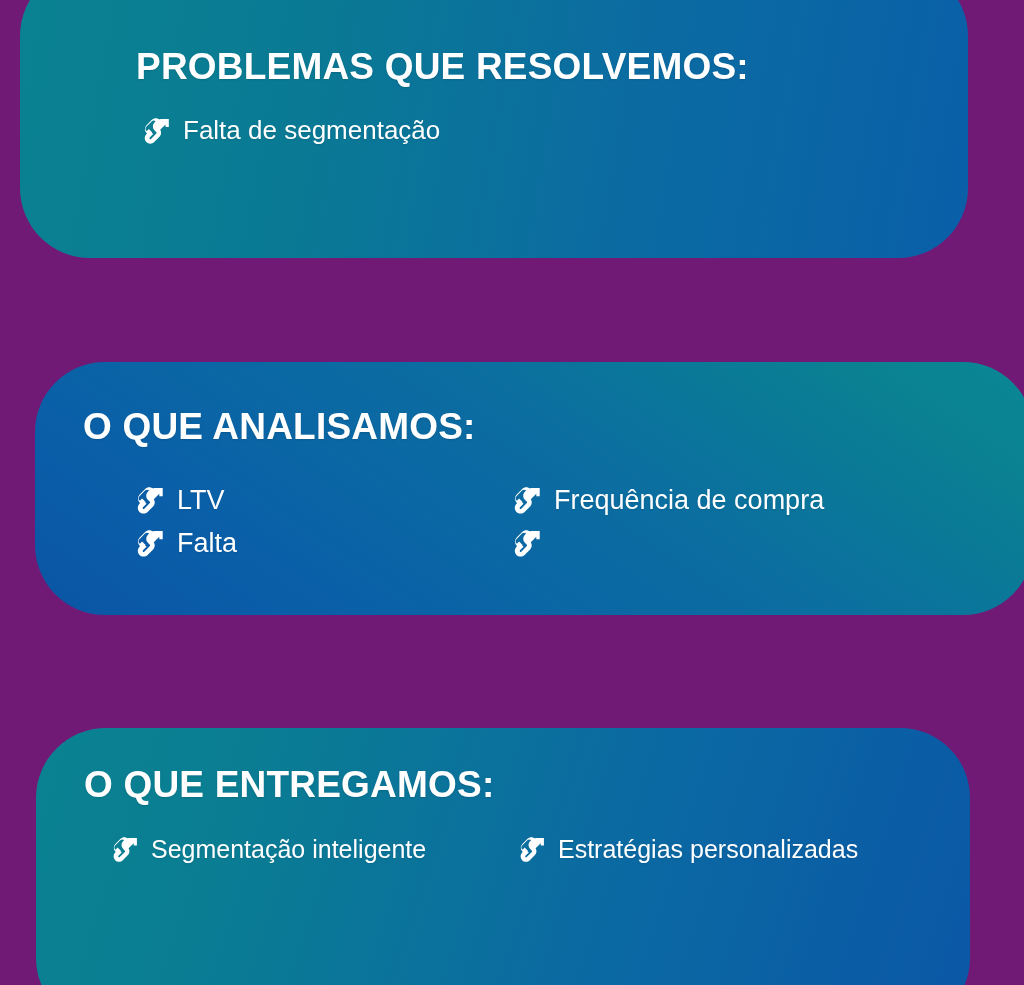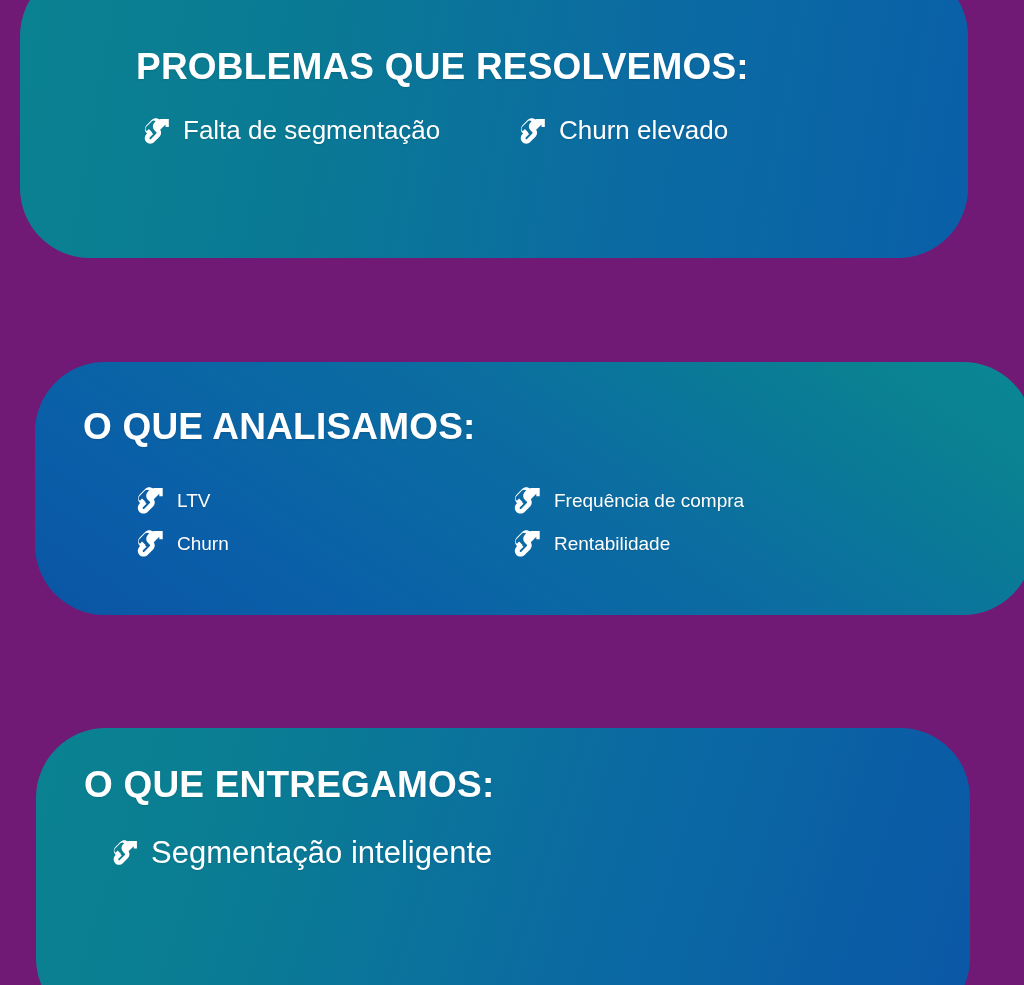--- a/index.html
+++ b/index.html
@@ -49,27 +49,27 @@
     left:122px; top:150px;
     grid-template-columns:360px auto;
     row-gap:10px; column-gap:22px;
     font-size:26px;
     gap:16px;
   }
   #card-2 .items {
     left:100px; top:123px;
     grid-template-columns:355px auto;
     row-gap:12px; column-gap:22px;
-    font-size:19px;
+    font-size:27px;
   }
   #card-3 .items {
     left:75px; top:107px;
     grid-template-columns:385px auto;
     row-gap:12px; column-gap:22px;
-    font-size:31px;
+    font-size:25px;
   }
 
   .item {
     display:flex; align-items:center; gap:11px;
     color:#ffffff; white-space:nowrap;
   }
   .item .label { line-height:1.15; text-shadow:0 1px 2px rgba(0,0,0,.10); }
 
   .bolt { flex:0 0 auto; display:block; }
   #card-1 .bolt { width:30px; height:30px; }
@@ -91,29 +91,20 @@
           <span class="bolt">
             <svg viewBox="0 0 32 32" xmlns="http://www.w3.org/2000/svg">
               <path fill="#ffffff" d="M20.1 3.2 L28.6 3.2 L28.6 11.6 L25.1 11.6 L25.1 9.0 L19.4 14.7 C20.9 17.0 20.7 20.1 18.7 22.1 L13.0 27.8 C10.7 30.1 6.9 30.1 4.6 27.8 C2.3 25.5 2.3 21.7 4.6 19.4 L8.3 15.7 L11.9 19.3 L8.2 23.0 C7.8 23.4 7.8 24.0 8.2 24.4 C8.6 24.8 9.2 24.8 9.6 24.4 L15.3 18.7 C15.7 18.3 15.7 17.7 15.3 17.3 L13.3 15.3 C11.0 13.0 11.0 9.2 13.3 6.9 L16.0 4.2 Z"></path>
               <path fill="#ffffff" d="M18.9 4.1 C16.6 1.8 12.8 1.8 10.5 4.1 L4.8 9.8 C2.5 12.1 2.5 15.9 4.8 18.2 L6.8 20.2 C7.2 20.6 7.8 20.6 8.2 20.2 L10.9 17.5 L7.3 13.9 L5.0 16.2 L4.6 15.8 C3.4 14.6 3.4 12.7 4.6 11.5 L10.3 5.8 C11.5 4.6 13.4 4.6 14.6 5.8 Z"></path>
             </svg>
           </span>
           <span class="label">Falta de segmentação</span>
         </div>
 
 
-        <div class="item">
-          <span class="bolt">
-            <svg viewBox="0 0 32 32" xmlns="http://www.w3.org/2000/svg">
-              <path fill="#ffffff" d="M20.1 3.2 L28.6 3.2 L28.6 11.6 L25.1 11.6 L25.1 9.0 L19.4 14.7 C20.9 17.0 20.7 20.1 18.7 22.1 L13.0 27.8 C10.7 30.1 6.9 30.1 4.6 27.8 C2.3 25.5 2.3 21.7 4.6 19.4 L8.3 15.7 L11.9 19.3 L8.2 23.0 C7.8 23.4 7.8 24.0 8.2 24.4 C8.6 24.8 9.2 24.8 9.6 24.4 L15.3 18.7 C15.7 18.3 15.7 17.7 15.3 17.3 L13.3 15.3 C11.0 13.0 11.0 9.2 13.3 6.9 L16.0 4.2 Z"></path>
-              <path fill="#ffffff" d="M18.9 4.1 C16.6 1.8 12.8 1.8 10.5 4.1 L4.8 9.8 C2.5 12.1 2.5 15.9 4.8 18.2 L6.8 20.2 C7.2 20.6 7.8 20.6 8.2 20.2 L10.9 17.5 L7.3 13.9 L5.0 16.2 L4.6 15.8 C3.4 14.6 3.4 12.7 4.6 11.5 L10.3 5.8 C11.5 4.6 13.4 4.6 14.6 5.8 Z"></path>
-            </svg>
-          </span>
-          <span class="label">Churn elevado</span>
-        </div>
 
       </div>
     </div>
   </section>
 
   <section class="card" id="card-2">
     <div class="card-inner">
       <h2 class="heading">O QUE ANALISAMOS:</h2>
       <div class="items">
 
@@ -137,31 +128,30 @@
           <span class="label">Frequência de compra</span>
         </div>
 
         <div class="item">
           <span class="bolt">
             <svg viewBox="0 0 32 32" xmlns="http://www.w3.org/2000/svg">
               <path fill="#ffffff" d="M20.1 3.2 L28.6 3.2 L28.6 11.6 L25.1 11.6 L25.1 9.0 L19.4 14.7 C20.9 17.0 20.7 20.1 18.7 22.1 L13.0 27.8 C10.7 30.1 6.9 30.1 4.6 27.8 C2.3 25.5 2.3 21.7 4.6 19.4 L8.3 15.7 L11.9 19.3 L8.2 23.0 C7.8 23.4 7.8 24.0 8.2 24.4 C8.6 24.8 9.2 24.8 9.6 24.4 L15.3 18.7 C15.7 18.3 15.7 17.7 15.3 17.3 L13.3 15.3 C11.0 13.0 11.0 9.2 13.3 6.9 L16.0 4.2 Z"></path>
               <path fill="#ffffff" d="M18.9 4.1 C16.6 1.8 12.8 1.8 10.5 4.1 L4.8 9.8 C2.5 12.1 2.5 15.9 4.8 18.2 L6.8 20.2 C7.2 20.6 7.8 20.6 8.2 20.2 L10.9 17.5 L7.3 13.9 L5.0 16.2 L4.6 15.8 C3.4 14.6 3.4 12.7 4.6 11.5 L10.3 5.8 C11.5 4.6 13.4 4.6 14.6 5.8 Z"></path>
             </svg>
           </span>
-          <span class="label">Churn</span>
+          <span class="label">Falta</span>
         </div>
 
         <div class="item">
           <span class="bolt">
             <svg viewBox="0 0 32 32" xmlns="http://www.w3.org/2000/svg">
               <path fill="#ffffff" d="M20.1 3.2 L28.6 3.2 L28.6 11.6 L25.1 11.6 L25.1 9.0 L19.4 14.7 C20.9 17.0 20.7 20.1 18.7 22.1 L13.0 27.8 C10.7 30.1 6.9 30.1 4.6 27.8 C2.3 25.5 2.3 21.7 4.6 19.4 L8.3 15.7 L11.9 19.3 L8.2 23.0 C7.8 23.4 7.8 24.0 8.2 24.4 C8.6 24.8 9.2 24.8 9.6 24.4 L15.3 18.7 C15.7 18.3 15.7 17.7 15.3 17.3 L13.3 15.3 C11.0 13.0 11.0 9.2 13.3 6.9 L16.0 4.2 Z"></path>
               <path fill="#ffffff" d="M18.9 4.1 C16.6 1.8 12.8 1.8 10.5 4.1 L4.8 9.8 C2.5 12.1 2.5 15.9 4.8 18.2 L6.8 20.2 C7.2 20.6 7.8 20.6 8.2 20.2 L10.9 17.5 L7.3 13.9 L5.0 16.2 L4.6 15.8 C3.4 14.6 3.4 12.7 4.6 11.5 L10.3 5.8 C11.5 4.6 13.4 4.6 14.6 5.8 Z"></path>
             </svg>
           </span>
-          <span class="label">Rentabilidade</span>
         </div>
 
       </div>
     </div>
   </section>
 
   <section class="card" id="card-3">
     <div class="card-inner">
       <h2 class="heading">O QUE ENTREGAMOS:</h2>
       <div class="items">
@@ -169,20 +159,29 @@
         <div class="item">
           <span class="bolt">
             <svg viewBox="0 0 32 32" xmlns="http://www.w3.org/2000/svg">
               <path fill="#ffffff" d="M20.1 3.2 L28.6 3.2 L28.6 11.6 L25.1 11.6 L25.1 9.0 L19.4 14.7 C20.9 17.0 20.7 20.1 18.7 22.1 L13.0 27.8 C10.7 30.1 6.9 30.1 4.6 27.8 C2.3 25.5 2.3 21.7 4.6 19.4 L8.3 15.7 L11.9 19.3 L8.2 23.0 C7.8 23.4 7.8 24.0 8.2 24.4 C8.6 24.8 9.2 24.8 9.6 24.4 L15.3 18.7 C15.7 18.3 15.7 17.7 15.3 17.3 L13.3 15.3 C11.0 13.0 11.0 9.2 13.3 6.9 L16.0 4.2 Z"></path>
               <path fill="#ffffff" d="M18.9 4.1 C16.6 1.8 12.8 1.8 10.5 4.1 L4.8 9.8 C2.5 12.1 2.5 15.9 4.8 18.2 L6.8 20.2 C7.2 20.6 7.8 20.6 8.2 20.2 L10.9 17.5 L7.3 13.9 L5.0 16.2 L4.6 15.8 C3.4 14.6 3.4 12.7 4.6 11.5 L10.3 5.8 C11.5 4.6 13.4 4.6 14.6 5.8 Z"></path>
             </svg>
           </span>
           <span class="label">Segmentação inteligente</span>
         </div>
 
+        <div class="item">
+          <span class="bolt">
+            <svg viewBox="0 0 32 32" xmlns="http://www.w3.org/2000/svg">
+              <path fill="#ffffff" d="M20.1 3.2 L28.6 3.2 L28.6 11.6 L25.1 11.6 L25.1 9.0 L19.4 14.7 C20.9 17.0 20.7 20.1 18.7 22.1 L13.0 27.8 C10.7 30.1 6.9 30.1 4.6 27.8 C2.3 25.5 2.3 21.7 4.6 19.4 L8.3 15.7 L11.9 19.3 L8.2 23.0 C7.8 23.4 7.8 24.0 8.2 24.4 C8.6 24.8 9.2 24.8 9.6 24.4 L15.3 18.7 C15.7 18.3 15.7 17.7 15.3 17.3 L13.3 15.3 C11.0 13.0 11.0 9.2 13.3 6.9 L16.0 4.2 Z"></path>
+              <path fill="#ffffff" d="M18.9 4.1 C16.6 1.8 12.8 1.8 10.5 4.1 L4.8 9.8 C2.5 12.1 2.5 15.9 4.8 18.2 L6.8 20.2 C7.2 20.6 7.8 20.6 8.2 20.2 L10.9 17.5 L7.3 13.9 L5.0 16.2 L4.6 15.8 C3.4 14.6 3.4 12.7 4.6 11.5 L10.3 5.8 C11.5 4.6 13.4 4.6 14.6 5.8 Z"></path>
+            </svg>
+          </span>
+          <span class="label">Estratégias personalizadas</span>
+        </div>
 
 
 
       </div>
     </div>
   </section>
 
 </div>
 
 </body></html>

